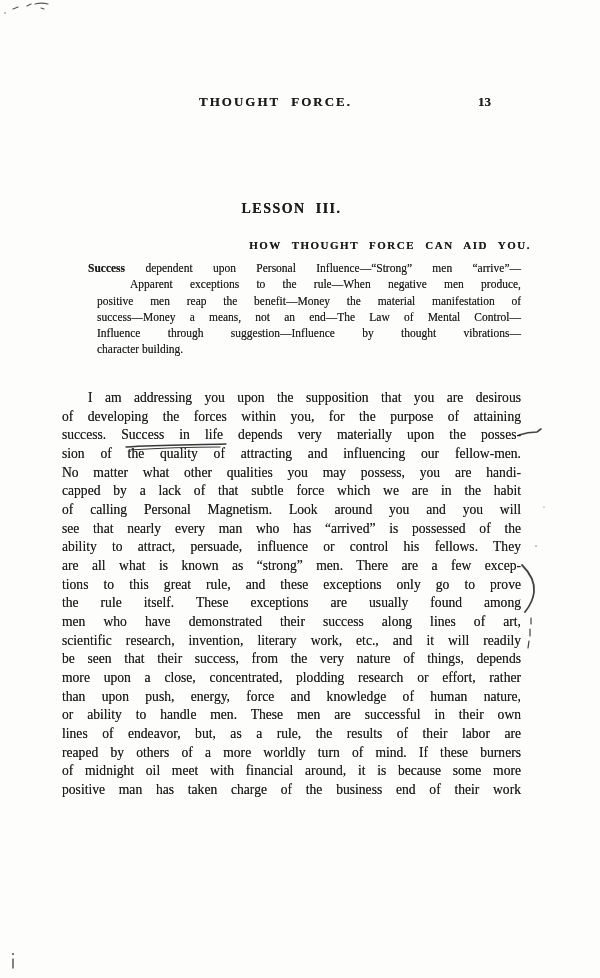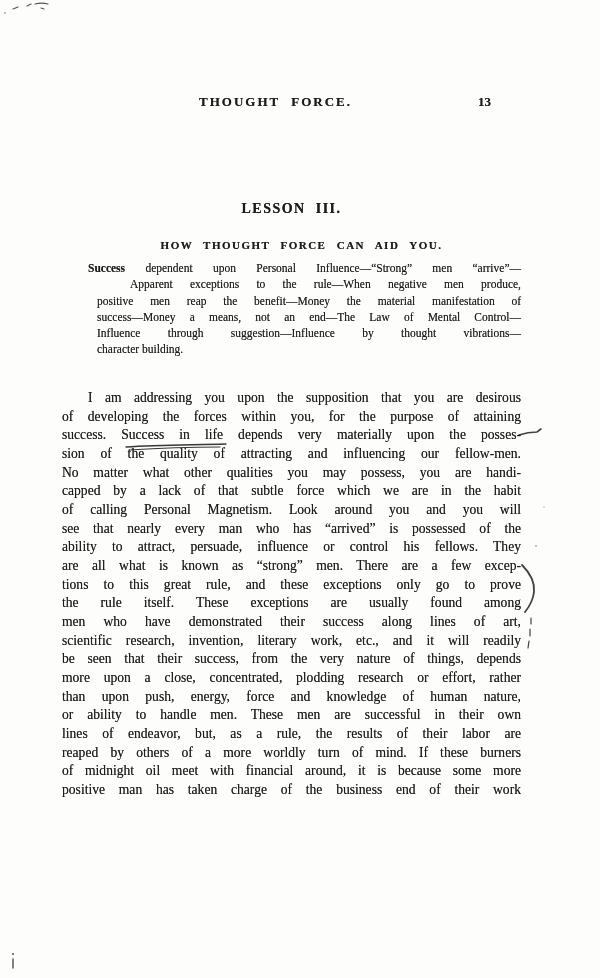--- a/index.html
+++ b/index.html
@@ -58,21 +58,21 @@
     font-size: 14px;
     font-weight: bold;
     letter-spacing: 1.5px;
     word-spacing: 5px;
     text-shadow: 0 0 0.6px rgba(15,15,15,.8);
   }
   .lesson-subtitle {
     position: absolute;
     top: 239px; left: 0; right: 0;
     margin: 0;
-    text-align: center;
+    text-align: right;
     transform: translateX(10px);
     font-size: 11px;
     font-weight: bold;
     letter-spacing: 1.5px;
     word-spacing: 6px;
     text-shadow: 0 0 0.4px rgba(20,20,20,.7);
   }
   .synopsis {
     position: absolute;
     top: 260px; left: 26px;

